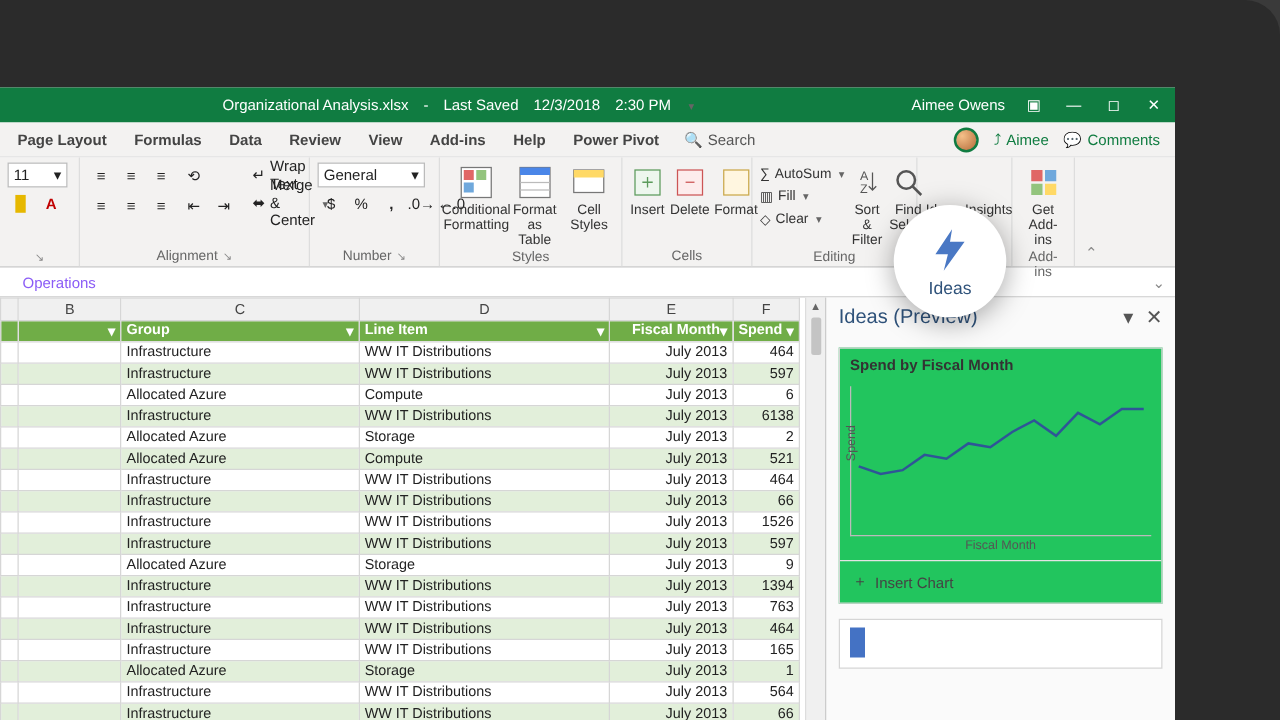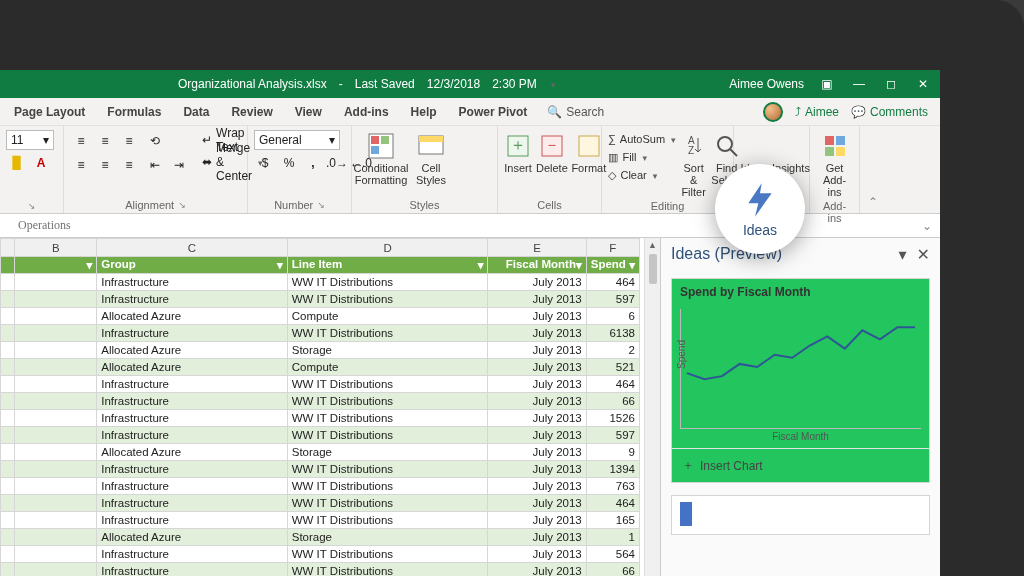--- a/index.html
+++ b/index.html
@@ -37,21 +37,21 @@
   .editing-list { display:flex; flex-direction:column; font-size:11px; color:#333; }
   .editing-list div { display:flex; align-items:center; gap:4px; height:18px; white-space:nowrap;}
   .collapse-caret { align-self:flex-end; padding:4px 8px; color:#888; }
   
   .ideas-bubble { position:absolute; top:94px; left:715px; width:90px; height:90px; background:#fff; border-radius:50%; box-shadow:0 4px 22px rgba(0,0,0,.35); display:flex; flex-direction:column; align-items:center; justify-content:center; z-index:50;}
   .ideas-bubble svg { width:40px; height:40px; }
   .ideas-bubble span { color:#2f527a; font-size:14px; margin-top:2px;}
   
   .formulabar { height:24px; border-bottom:1px solid #ccc; display:flex; align-items:center; }
   .namebox-area { width:12px; }
-  .fb-content { flex:1; padding-left:6px; color:#737373;font-family:Liberation Serif, serif; }
+  .fb-content { flex:1; padding-left:6px; color:#8b5cf6; }
   .fb-caret { padding:0 8px; color:#888; }
   
   .sheet-area { flex:1; display:flex; height:calc(100% - 28px - 28px - 88px - 24px); }
   .grid { flex:1; overflow:hidden; position:relative; }
   table.xl { border-collapse:collapse; width:640px; table-layout:fixed; }
   table.xl th, table.xl td { border:1px solid #d6d6d6; font-size:11.5px; height:17px; padding:0 4px; white-space:nowrap; overflow:hidden; }
   table.xl thead th { background:#f0f0f0; font-weight:normal; color:#444; text-align:center; height:18px;}
   tr.hdrrow td { background:#70AD47; color:#fff; font-weight:600; }
   tr.hdrrow .filt { float:right; }
   tr.even td { background:#e2efda; }
@@ -216,20 +216,30 @@
         <div class="grp-body">
           <div class="bigbtn">
             <svg class="ico">
                 <rect x="2" y="2" width="24" height="24" fill="#fff" stroke="#777"></rect>
                 <rect x="4" y="4" width="8" height="8" fill="#e06666"></rect>
                 <rect x="14" y="4" width="8" height="8" fill="#93c47d"></rect>
                 <rect x="4" y="14" width="8" height="8" fill="#6fa8dc"></rect>
               </svg>
             <span style="white-space:pre-line">Conditional
 Formatting</span>
+          </div>
+          <div class="bigbtn">
+            <svg class="ico">
+                <rect x="2" y="2" width="24" height="24" fill="#fff" stroke="#777"></rect>
+                <rect x="2" y="2" width="24" height="6" fill="#4a86e8"></rect>
+                <line x1="2" y1="14" x2="26" y2="14" stroke="#bbb"></line>
+                <line x1="2" y1="20" x2="26" y2="20" stroke="#bbb"></line>
+              </svg>
+            <span style="white-space:pre-line">Format as
+Table</span>
           </div>
           <div class="bigbtn">
             <svg class="ico">
                 <rect x="2" y="4" width="24" height="18" fill="#fff" stroke="#777"></rect>
                 <rect x="2" y="4" width="24" height="6" fill="#ffd966"></rect>
               </svg>
             <span style="white-space:pre-line">Cell
 Styles</span>
           </div>
         </div>

